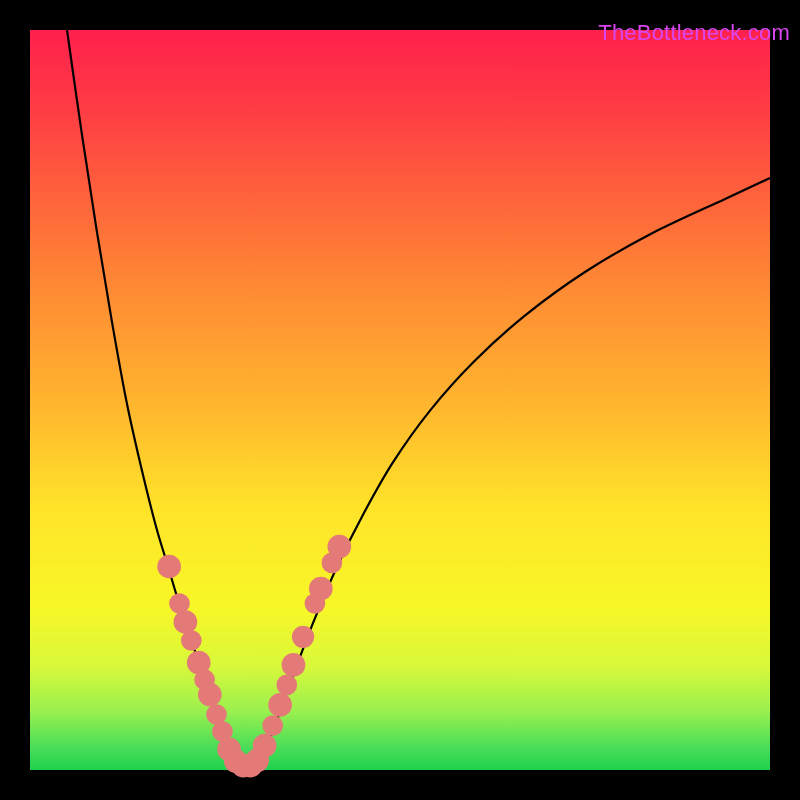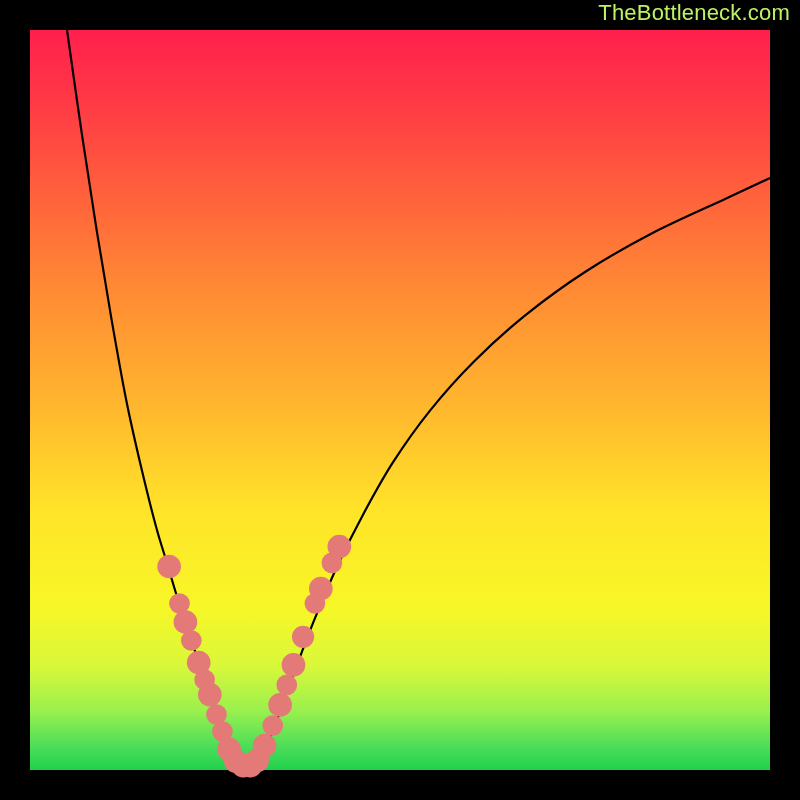--- a/index.html
+++ b/index.html
@@ -35,23 +35,23 @@
       #ffe429 65%,
       #f7f727 78%,
       #d8f83a 86%,
       #9af04e 92%,
       #49dd59 97%,
       #1fd14c 100%
     );
   }
   .watermark {
     position: absolute;
-    top: 0;
+    top: 20px;
     right: 10px;
-    color: #bef264;
+    color: #d946ef;
     font-size: 22px;
     letter-spacing: 0.2px;
     user-select: none;
     text-align: right;
   }
   svg.overlay {
     position: absolute;
     left: 0;
     top: 0;
     width: 740px;

